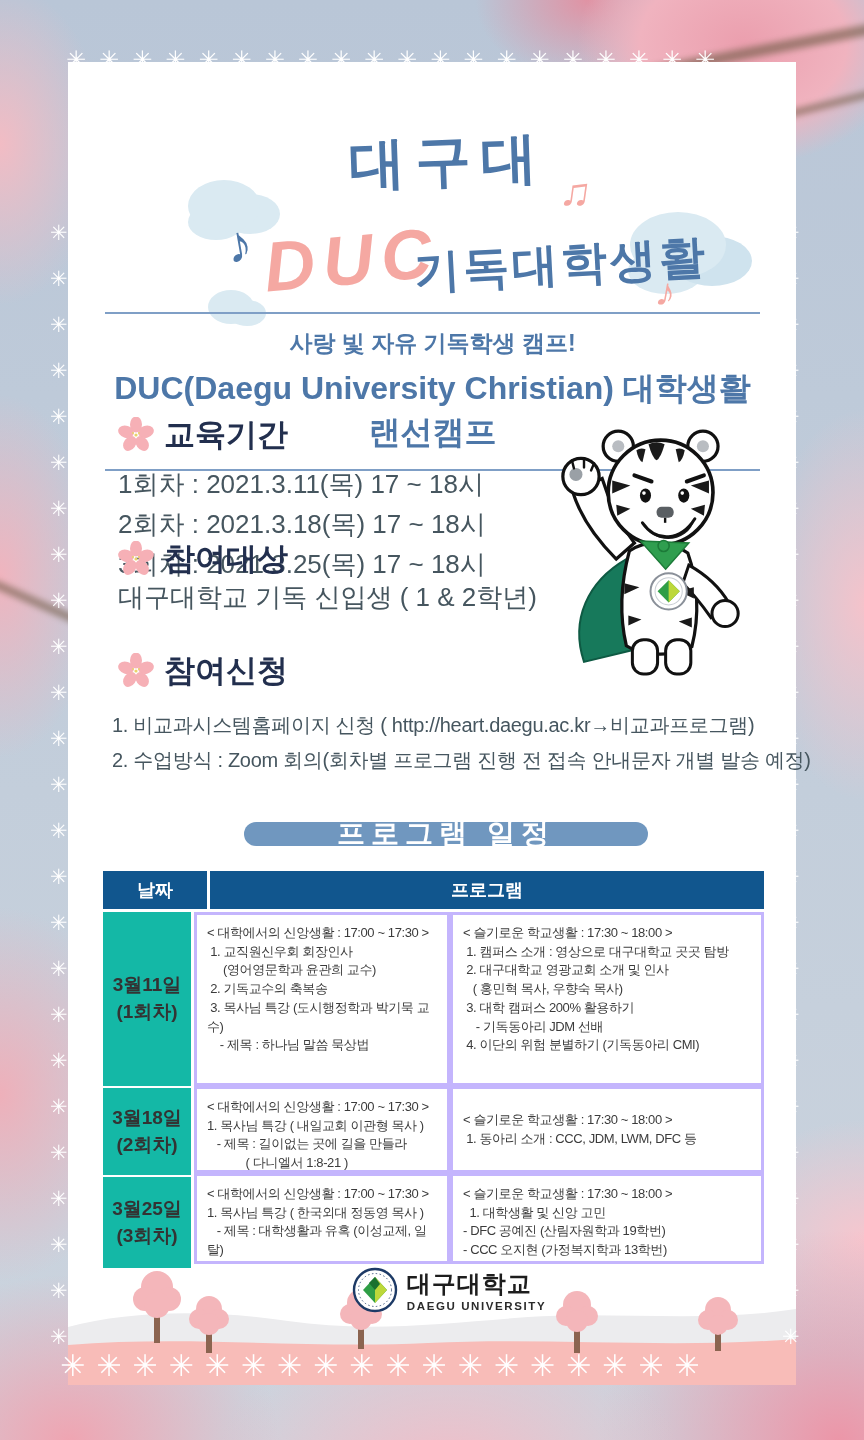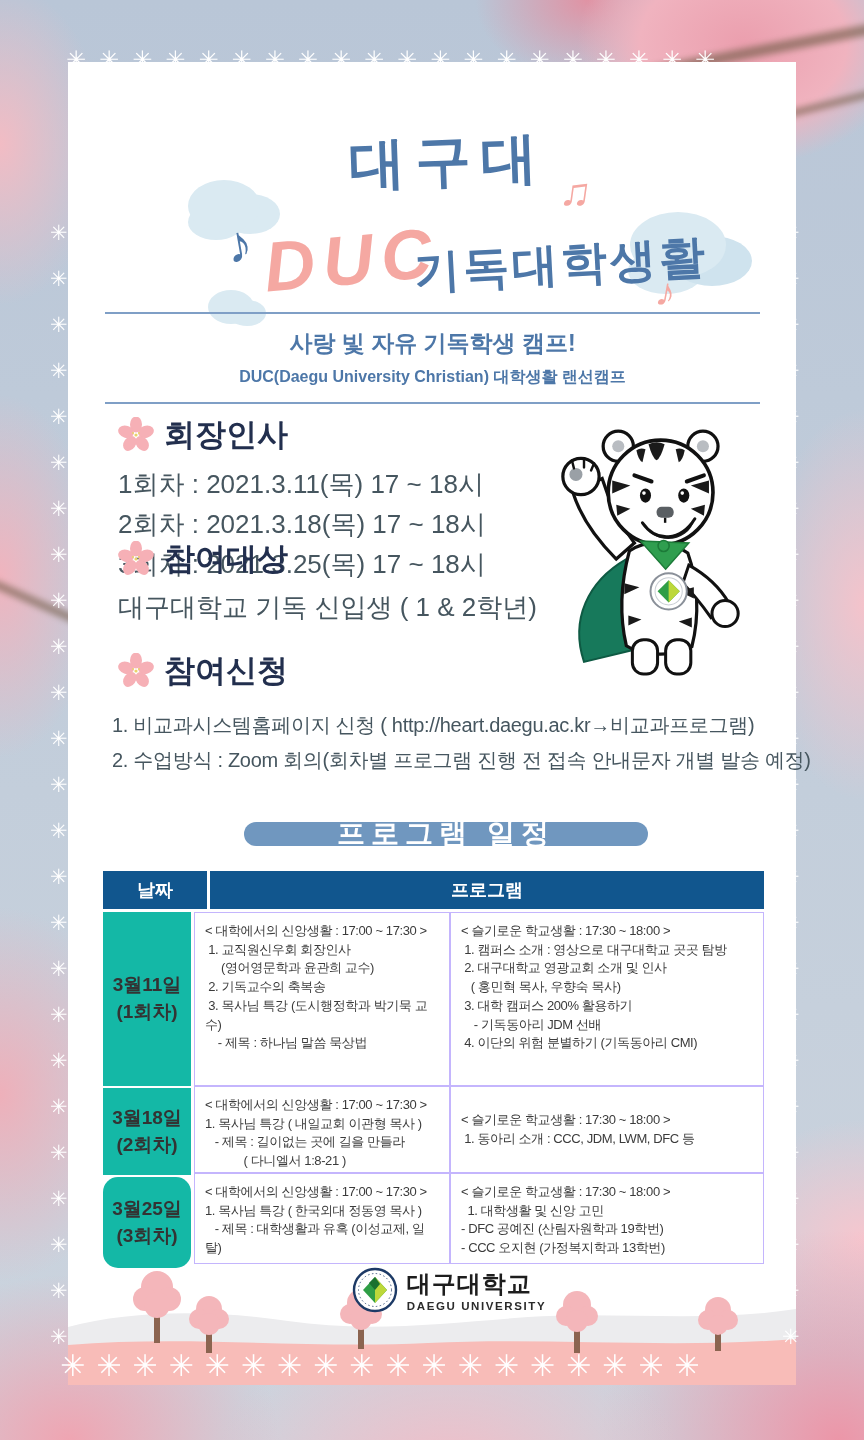--- a/index.html
+++ b/index.html
@@ -44,48 +44,48 @@
   .t-rest{ position:absolute; left:346px; top:132px; font-size:46px; font-weight:bold; color:#4d77a8; letter-spacing:3px; transform:rotate(-3deg); }
   .note{ position:absolute; font-weight:bold; }
   .note.n1{ left:492px; top:66px; font-size:42px; color:#f5a8a2; transform:rotate(8deg); }
   .note.n2{ left:158px; top:112px; font-size:52px; color:#4d77a8; transform:rotate(-10deg); }
   .note.n3{ left:588px; top:168px; font-size:40px; color:#f5a8a2; transform:rotate(10deg); }
 
   
   .subtitle{ position:absolute; left:37px; top:250px; width:655px; text-align:center; color:#4d77a8; }
   .subtitle .rule{ height:2px; background:#7f9fc6; }
   .subtitle .s1{ margin-top:14px; font-size:23px; font-weight:bold; }
-  .subtitle .s2{ margin-top:8px; margin-bottom:14px; font-size:16px; font-weight:bold; }
+  .subtitle .s2{ margin-top:8px; margin-bottom:14px; font-size:32px; font-weight:bold; }
 
   
   .section{ position:absolute; left:50px; }
   .sec-head{ display:flex; align-items:center; gap:10px; font-size:31px; font-weight:bold; color:#222f4e; }
   .blossom{ flex:0 0 auto; }
   .sec-period{ top:352px; }
   .sec-period .lines{ margin-top:8px; font-size:26px; color:#46565f; line-height:40px; white-space:pre; }
   .sec-target{ top:476px; }
-  .sec-target .lines{ margin-top:10px; font-size:26px; color:#46565f; white-space:pre; }
+  .sec-target .lines{ font-size:26px; color:#46565f; white-space:pre; }
   .sec-apply{ top:588px; }
   .sec-apply .lines{ margin-top:16px; margin-left:-6px; font-size:20px; color:#46565f; line-height:35px; white-space:pre; letter-spacing:-0.3px; }
 
   .mascot{ position:absolute; left:458px; top:356px; width:245px; height:262px; }
 
   
   .pill{ position:absolute; left:176px; top:760px; width:404px; height:24px; background:#7097bf; border-radius:20px; display:flex; align-items:center; justify-content:center; color:#ffffff; font-size:28px; font-weight:bold; letter-spacing:6px; }
   .schedule{ position:absolute; left:35px; top:809px; width:661px; }
   .sched-head{ display:flex; gap:3px; margin-bottom:3px; }
   .th{ background:#11568e; color:#ffffff; font-size:18px; font-weight:bold; display:flex; align-items:center; justify-content:center; height:38px; }
   .th.date{ width:104px; }
   .th.prog{ flex:1; }
   .sched-body{ display:flex; gap:3px; }
   .date-col{ display:flex; flex-direction:column; gap:2px; width:88px; }
   .date-cell{ background:#14b8a6; color:#333; font-weight:bold; font-size:19px; line-height:1.4; display:flex; align-items:center; justify-content:center; text-align:center; white-space:pre-line; }
-  .date-cell.h1{ height:174px; } .date-cell.h2{ height:87px; } .date-cell.h3{ height:91px;border-radius:15px; }
+  .date-cell.h1{ height:174px; } .date-cell.h2{ height:87px; } .date-cell.h3{ height:91px; }
   .prog-grid{ display:grid; grid-template-columns:256px 1fr; grid-template-rows:174px 87px 91px; width:570px; }
-  .pcell{ border:1px solid #c4b5fd; background:#fff; color:#3b3b3b; font-size:13px; line-height:1.44; letter-spacing:-0.4px; padding:9px 8px 4px 10px; white-space:pre-wrap; overflow:hidden; }
+  .pcell{ border:3px solid #c4b5fd; background:#fff; color:#3b3b3b; font-size:13px; line-height:1.44; letter-spacing:-0.4px; padding:9px 8px 4px 10px; white-space:pre-wrap; overflow:hidden; }
   .pcell.vcenter{ display:flex; flex-direction:column; justify-content:center; padding-top:0; padding-bottom:0; }
 
   
   .landscape{ position:absolute; left:0; bottom:0; width:728px; height:120px; }
   .logo-block{ position:absolute; left:0; top:1205px; width:728px; display:flex; align-items:center; justify-content:center; gap:9px; z-index:2;padding-left:34px; }
   .logo-text .kr{ font-size:24px; font-weight:bold; color:#1d1d1d; letter-spacing:1px; }
   .logo-text .en{ font-size:11.5px; font-weight:bold; color:#2b2b2b; letter-spacing:1.6px; }
 </style>
 </head>
 <body>
@@ -125,21 +125,21 @@
             <ellipse cx="18" cy="7.5" rx="6" ry="8" transform="rotate(144 18 18)"></ellipse>
             <ellipse cx="18" cy="7.5" rx="6" ry="8" transform="rotate(216 18 18)"></ellipse>
             <ellipse cx="18" cy="7.5" rx="6" ry="8" transform="rotate(288 18 18)"></ellipse>
           </g>
           <g fill="#e9d36a">
               <circle cx="18" cy="18" r="1.6"></circle>
               <circle cx="15" cy="16" r="1"></circle>
               <circle cx="21" cy="16" r="1"></circle>
             </g>
         </svg>
-        <span>회장인사</span>
+        <span>교육기간</span>
       </div>
       <div class="lines">1회차 : 2021.3.11(목) 17 ~ 18시
 2회차 : 2021.3.18(목) 17 ~ 18시
 3회차 : 2021.3.25(목) 17 ~ 18시</div>
     </div>
 
     <div class="section sec-target">
       <div class="sec-head">
         <svg class="blossom" width="36" height="36" viewBox="0 0 36 36">
           <g fill="#f6b0b6">

